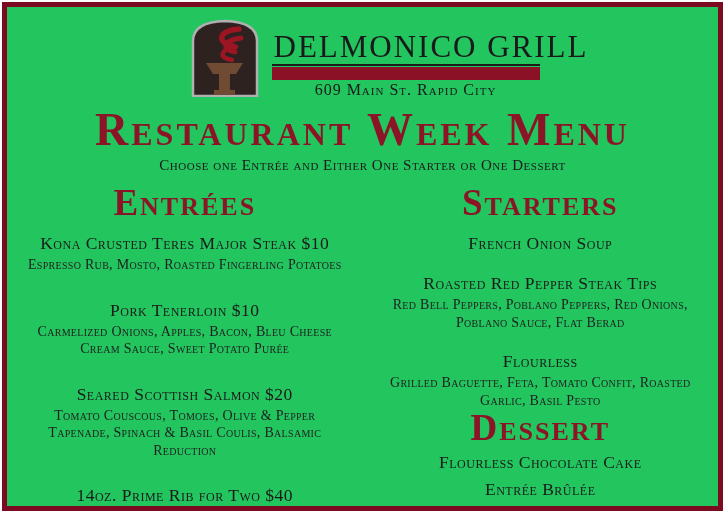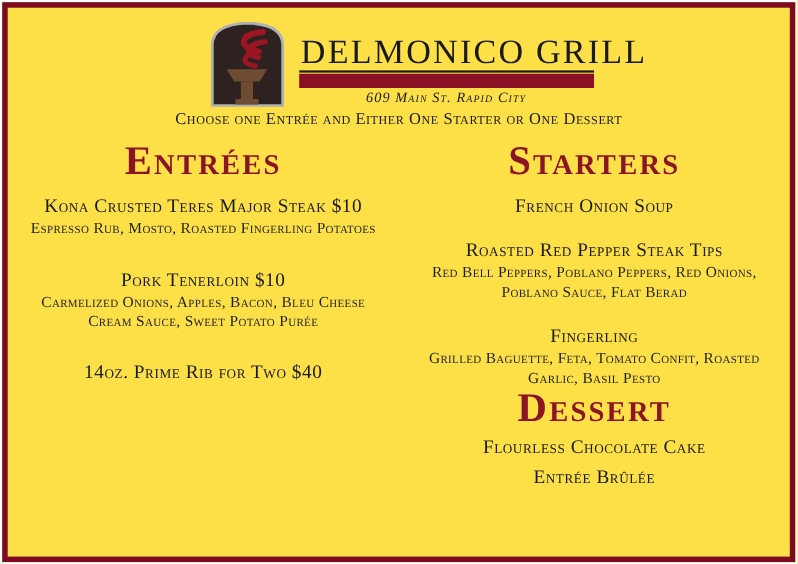--- a/index.html
+++ b/index.html
@@ -8,21 +8,21 @@
     width: 725px; height: 513px;
     background: #ffffff;
     font-family: "Liberation Serif", "DejaVu Serif", serif;
     color: #1a1a1a;
     overflow: hidden;
   }
   .page {
     width: 721px; height: 509px;
     margin: 2px;
     border: 5px solid #7c0b22;
-    background: #fde047;
+    background: #22c55e;
     overflow: hidden;
   }
 
   
   .header {
     display: flex;
     justify-content: center;
     align-items: flex-start;
     margin-top: 10px;
   }
@@ -36,25 +36,24 @@
     border-bottom: 2px solid #1a1a1a;
     white-space: nowrap;
   }
   .brand-bar {
     height: 13px;
     background: #8b1126;
     margin-top: 1px;
   }
   .brand-address {
     font-variant: small-caps;
-    font-size: 13px;
+    font-size: 16px;
     letter-spacing: 1px;
     text-align: center;
     margin-top: 1px;
-    font-style: italic;
   }
 
   
   .menu-title {
     text-align: center;
     font-variant: small-caps;
     font-weight: bold;
     font-size: 46px;
     line-height: 1.0;
     letter-spacing: 3px;
@@ -120,57 +119,62 @@
         <rect x="28" y="73" width="21" height="5" fill="#6f4b33"></rect>
       </svg>
     </div>
     <div class="brand-block">
       <div class="brand-name">DELMONICO GRILL</div>
       <div class="brand-bar"></div>
       <div class="brand-address">609 Main St. Rapid City</div>
     </div>
   </div>
 
+  <div class="menu-title">Restaurant Week Menu</div>
   <div class="menu-subtitle">Choose one Entrée and Either One Starter or One Dessert</div>
 
   <div class="columns">
 
     <div class="col">
       <div class="section-heading">Entrées</div>
 
       <div class="item">
         <div class="item-name">Kona Crusted Teres Major Steak $10</div>
         <div class="item-desc">Espresso Rub, Mosto, Roasted Fingerling Potatoes</div>
       </div>
 
       <div class="item gap-lg">
         <div class="item-name">Pork Tenerloin $10</div>
         <div class="item-desc">Carmelized Onions, Apples, Bacon, Bleu Cheese Cream Sauce, Sweet Potato Purée</div>
       </div>
 
+      <div class="item gap-lg">
+        <div class="item-name">Seared Scottish Salmon $20</div>
+        <div class="item-desc">Tomato Couscous, Tomoes, Olive &amp; Pepper Tapenade, Spinach &amp; Basil Coulis, Balsamic Reduction</div>
+      </div>
 
       <div class="item gap-lg">
         <div class="item-name">14oz. Prime Rib for Two $40</div>
       </div>
     </div>
 
     <div class="col">
       <div class="section-heading">Starters</div>
 
       <div class="item">
         <div class="item-name">French Onion Soup</div>
       </div>
 
       <div class="item gap-md">
         <div class="item-name">Roasted Red Pepper Steak Tips</div>
         <div class="item-desc">Red Bell Peppers, Poblano Peppers, Red Onions, Poblano Sauce, Flat Berad</div>
       </div>
 
       <div class="item gap-md">
-        <div class="item-name">Fingerling</div>
+        <div class="item-name">Flourless</div>
         <div class="item-desc">Grilled Baguette, Feta, Tomato Confit, Roasted Garlic, Basil Pesto</div>
       </div>
 
       <div class="section-heading dessert-heading">Dessert</div>
 
       <div class="item dessert-item">
         <div class="item-name">Flourless Chocolate Cake</div>
       </div>
       <div class="item dessert-item">
         <div class="item-name">Entrée Brûlée</div>

